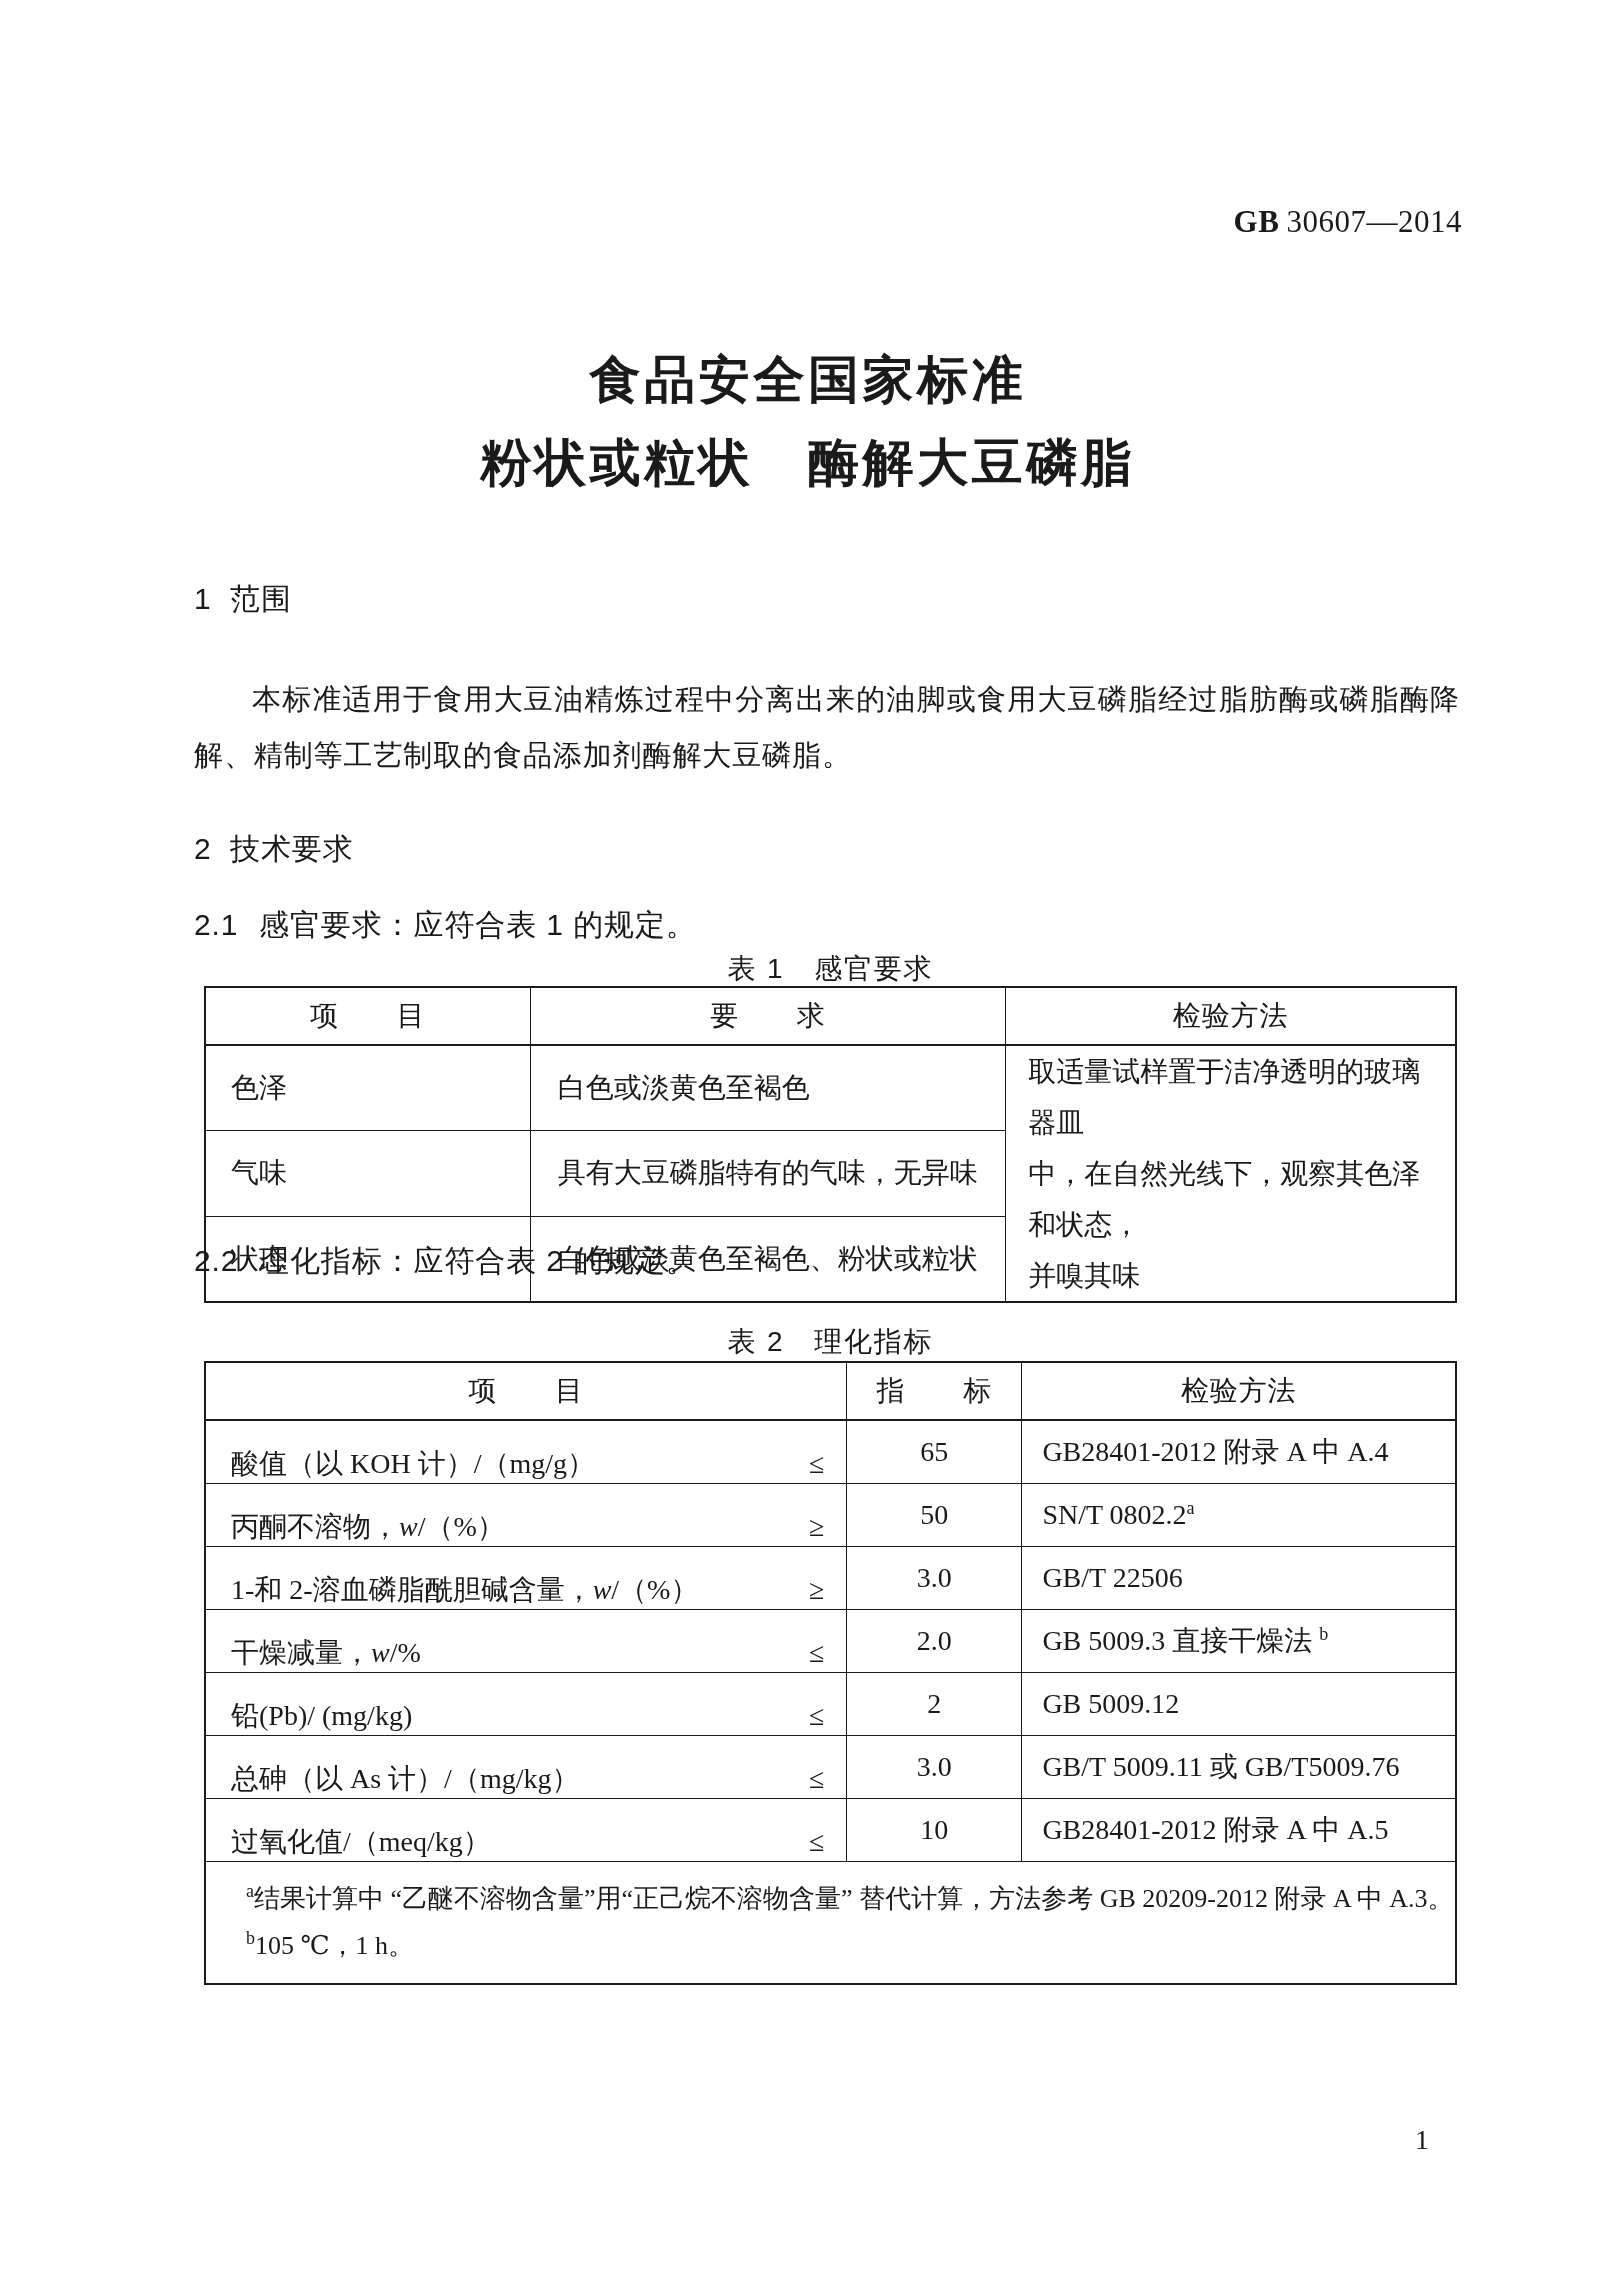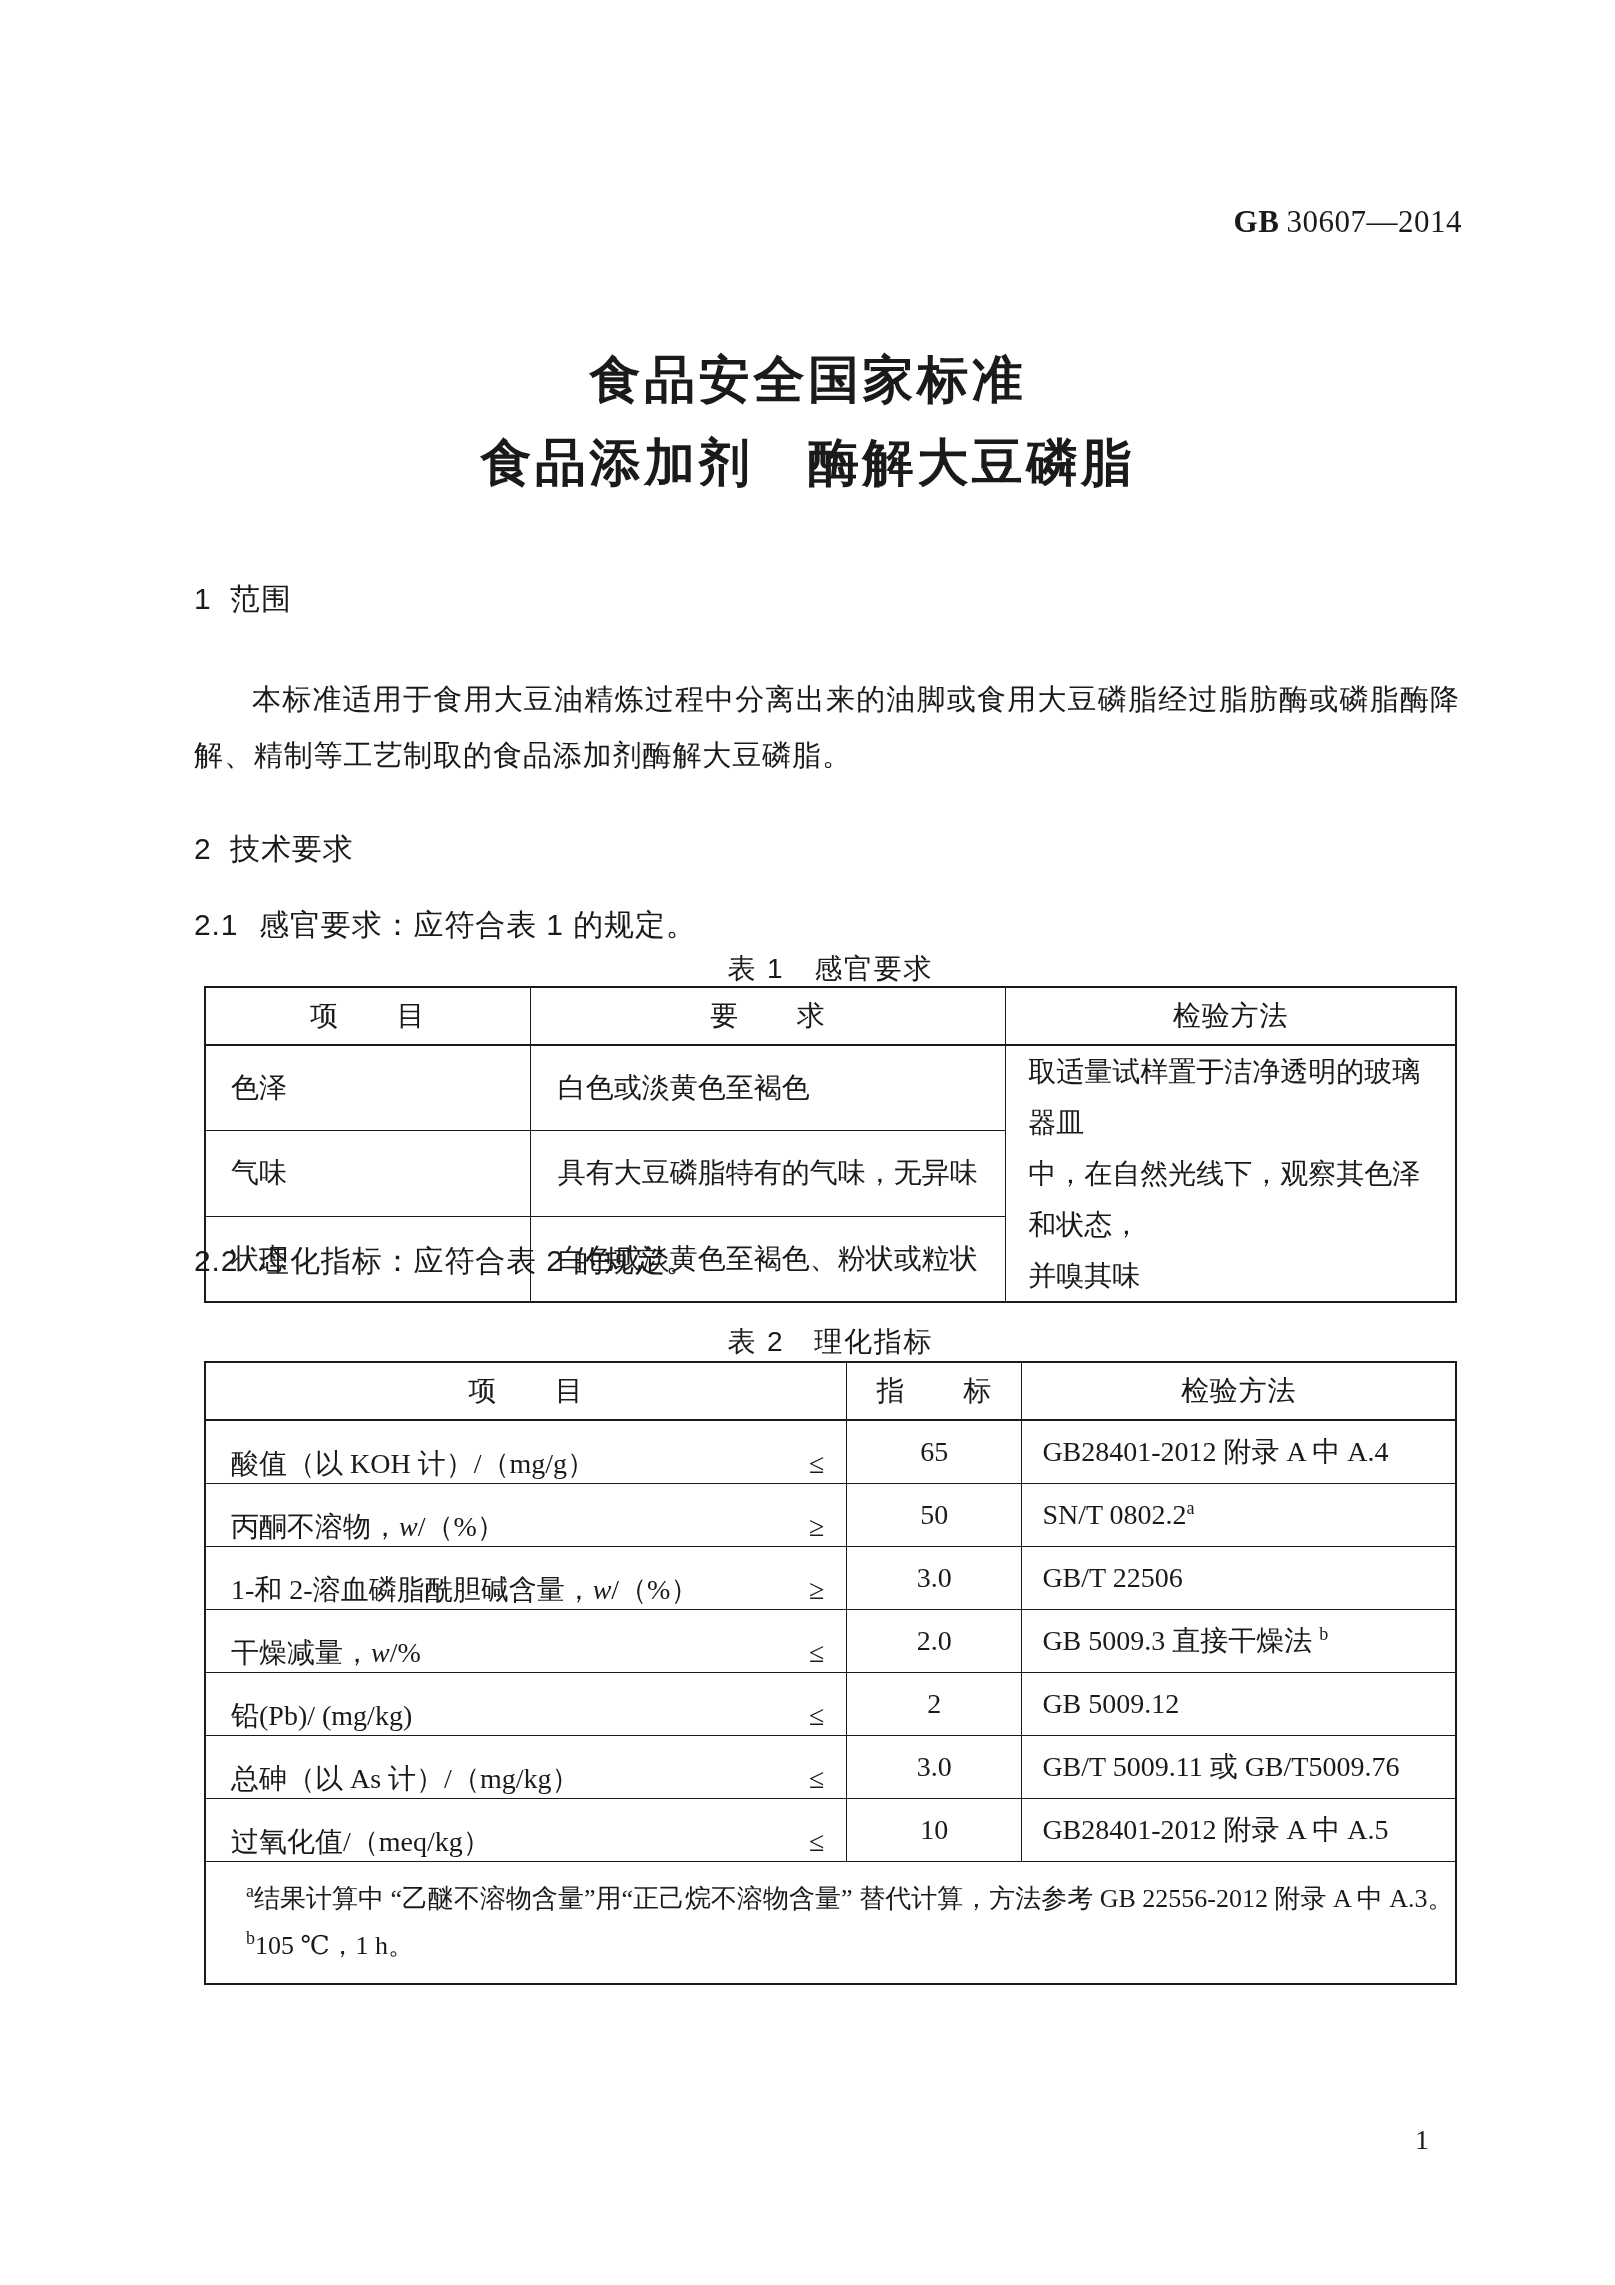--- a/index.html
+++ b/index.html
@@ -102,21 +102,21 @@
   }
 </style>
 </head>
 <body>
 
 <div class="page">
 
   <div class="doc-code"><span class="gb">GB</span><span>30607—2014</span></div>
 
   <div class="big-title title-1">食品安全国家标准</div>
-  <div class="big-title title-2">食品添加剂　酶解大豆磷脂</div>
+  <div class="big-title title-2">粉状或粒状　酶解大豆磷脂</div>
 
   <div class="sec-h h-s1"><span class="num">1</span><span>范围</span></div>
 
   <div class="para">本标准适用于食用大豆油精炼过程中分离出来的油脚或食用大豆磷脂经过脂肪酶或磷脂酶降解、精制等工艺制取的食品添加剂酶解大豆磷脂。</div>
 
   <div class="sec-h h-s2"><span class="num">2</span><span>技术要求</span></div>
 
   <div class="sec-h h-s21"><span class="num wide">2.1</span><span>感官要求：应符合表 1 的规定。</span></div>
 
   <div class="tbl-caption cap-1">表 1　感官要求</div>
@@ -238,21 +238,21 @@
             <div class="item-flex">
               <span>过氧化值/（meq/kg）</span>
               <span class="rel">≤</span>
             </div>
           </td>
         <td class="c-val">10</td>
         <td class="c-method"><span>GB28401-2012 附录 A 中 A.5</span><sup></sup></td>
       </tr>
       <tr>
         <td class="footnote-cell" colspan="3">
-          <div class="footnote-line"><sup>a</sup><span>结果计算中 “乙醚不溶物含量”用“正己烷不溶物含量” 替代计算，方法参考 GB 22556-2012 附录 A 中 A.3。</span></div>
+          <div class="footnote-line"><sup>a</sup><span>结果计算中 “乙醚不溶物含量”用“正己烷不溶物含量” 替代计算，方法参考 GB 20209-2012 附录 A 中 A.3。</span></div>
           <div class="footnote-line"><sup>b</sup><span>105 ℃，1 h。</span></div>
         </td>
       </tr>
     </tbody>
   </table>
 
   <div class="page-num">1</div>
 
 </div>
 

